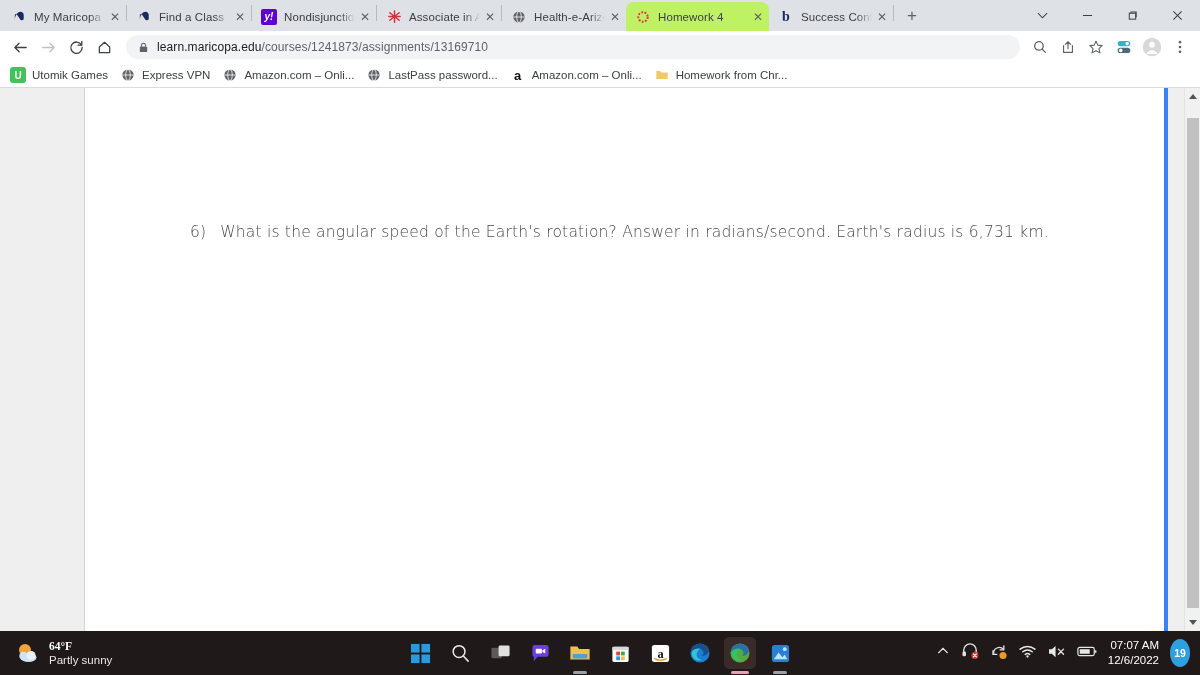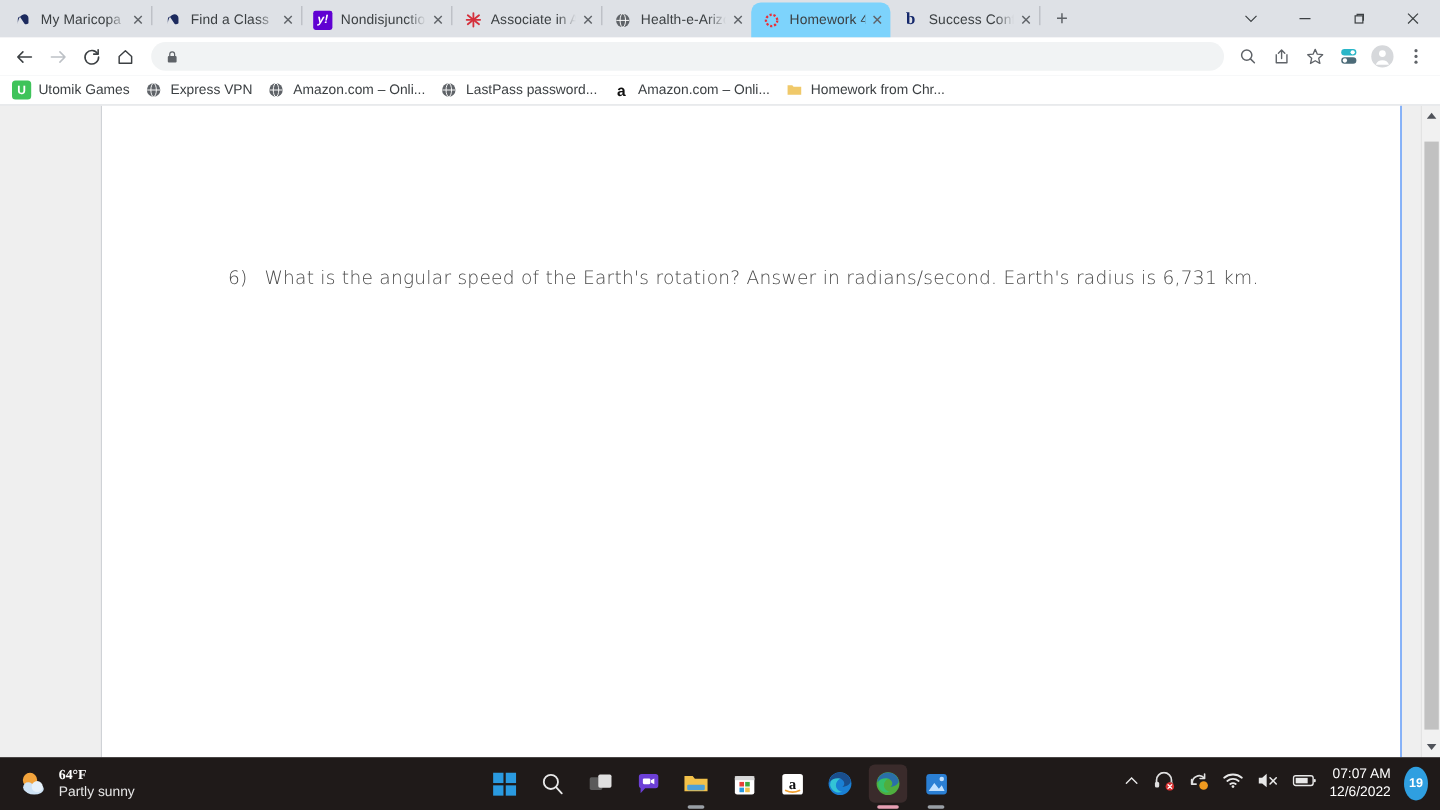--- a/index.html
+++ b/index.html
@@ -30,23 +30,22 @@
     display: flex; align-items: center;
     padding: 0 3px 0 9px;
     position: relative;
     min-width: 0;
     font-size: 11.5px;
     color: #3c4043;
     border-radius: 8px 8px 0 0;
   }
   .tab.inactive { width: 124px; }
   .tab.active {
-    width: 116px;
-    background: #7dd3fc;
-    text-align: right;
+    width: 143px;
+    background: #bef264;
   }
   .tab .fav {
     width: 16px; height: 16px;
     flex: 0 0 16px;
     margin-right: 7px;
     display: flex; align-items: center; justify-content: center;
     font-size: 11px; font-weight: bold;
     border-radius: 2px;
     overflow: hidden;
   }
@@ -157,21 +156,21 @@
     position: relative;
     background: #efefef;
     display: flex;
     overflow: hidden;
   }
   #page-left-margin { width: 84px; background: #efefef; flex: 0 0 84px; }
   #doc {
     flex: 1 1 auto;
     background: #ffffff;
     border-left: 1px solid #cfd2d6;
-    border-right: 1px solid #3b82f6;
+    border-right: 4px solid #3b82f6;
     position: relative;
     overflow: hidden;
   }
   #page-right-margin { width: 16px; background: #efefef; flex: 0 0 16px; }
 
   #qblock {
     position: absolute;
     left: 105px; top: 131px;
     width: 880px;
   }
@@ -402,20 +401,21 @@
         </svg>
     </div>
 
     <div id="omnibox">
       <span class="lockicon">
         <svg width="11" height="11" viewBox="0 0 12 12">
             <rect x="2" y="5" width="8" height="6" rx="1" fill="#5f6368"></rect>
             <path d="M3.8 5 V3.6 A2.2 2.2 0 0 1 8.2 3.6 V5" fill="none" stroke="#5f6368" stroke-width="1.1"></path>
           </svg>
       </span>
+      <span id="url"><span class="host">learn.maricopa.edu</span><span>/courses/1241873/assignments/13169710</span></span>
     </div>
 
     <div id="tb-right">
       <div class="tbtn">
         <svg width="16" height="16" viewBox="0 0 18 18">
             <circle cx="7.8" cy="7.8" r="4.8" fill="none" stroke="#5f6368" stroke-width="1.4"></circle>
             <line x1="11.3" y1="11.3" x2="15" y2="15" stroke="#5f6368" stroke-width="1.4" stroke-linecap="round"></line>
           </svg>
       </div>
       <div class="tbtn">

